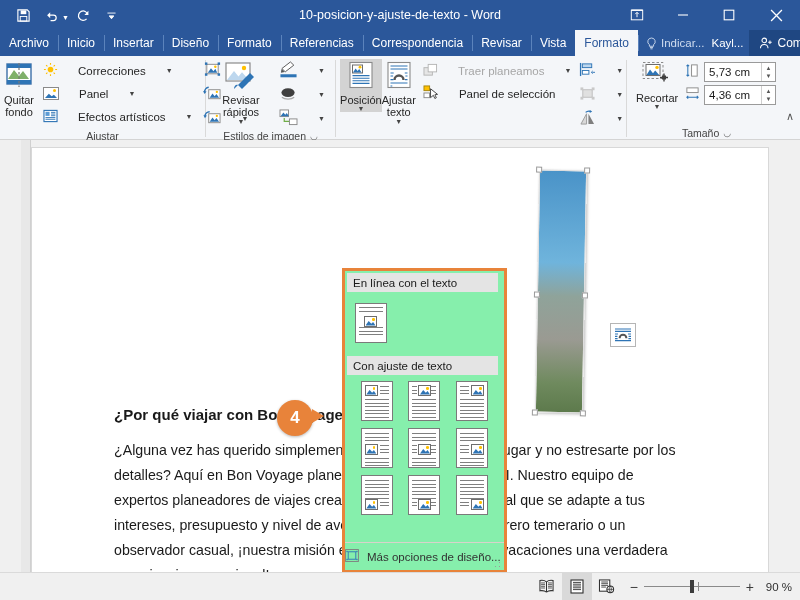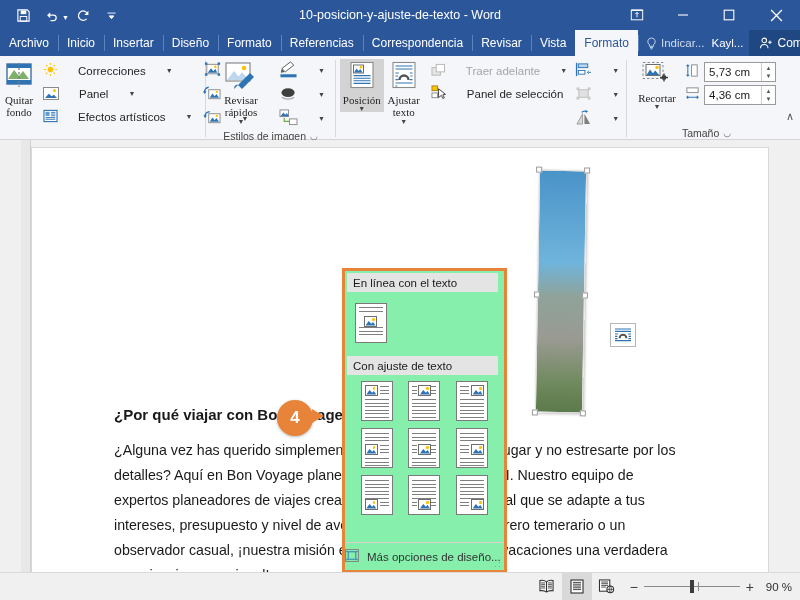--- a/index.html
+++ b/index.html
@@ -84,21 +84,20 @@
     height: 15px; font-size: 10.5px; color: #444; text-align: center;
     display: flex; align-items: center; justify-content: center; gap: 4px;
   }
   .group-sep { width: 1px; background: #d9d9d9; margin: 4px 0 2px 0; }
   .dialog-launcher { font-size: 9px; color: #666; }
 
   .big-btn {
     display: flex; flex-direction: column; align-items: center; justify-content: flex-start;
     width: 52px; padding-top: 2px; font-size: 11px; color: #262626; text-align: center;
     line-height: 1.15;
-    font-family: Liberation Serif, serif;
   }
   .big-btn .bi { margin-bottom: 2px; }
   .big-btn.hl { background: #d3d3d3; }
   .caret-dn { font-size: 7px; line-height: 6px; color: #444; }
 
   .small-btn {
     display: flex; align-items: center; gap: 20px; height: 23px;
     font-size: 11.5px; color: #262626; padding: 0 3px; white-space: nowrap;
   }
   .small-btn.disabled { color: #a6a6a6; }
@@ -417,20 +416,21 @@
                   <path d="M7 13.5 10 9l2.3 2.8 1.8-2.2 2.9 3.9z" fill="#2e74b5"></path>
                   <circle cx="14.6" cy="7.4" r="1.2" fill="#ffc000"></circle>
                   <path d="M7 2.8A5 5 0 0 0 2 7.6" fill="none" stroke="#2e74b5" stroke-width="1.6"></path>
                   <path d="M0.4 6.5 2 9.7 4.1 7z" fill="#2e74b5"></path>
                 </svg>
             </span>
             <span class="caret-dn">▼</span>
           </div>
         </div>
       </div>
+      <div class="group-label">Ajustar</div>
     </div>
     <div class="group-sep"></div>
 
     <div class="group" style="width:130px">
       <div class="group-body">
         <div class="big-btn" style="width:62px">
           <span class="bi">
             <svg width="34" height="28" viewBox="0 0 34 28">
                 <rect x="2" y="2" width="24" height="18" fill="#fff" stroke="#8a8a8a" stroke-width="1.2"></rect>
                 <path d="M3 19 10 10l4.5 5.5 3.5-4.2L25 19z" fill="#bdd7ee"></path>
@@ -516,21 +516,21 @@
           <span class="caret-dn">▼</span>
         </div>
         <div class="col" style="margin-left:4px">
           <div class="small-btn disabled">
             <span>
               <svg width="15" height="14" viewBox="0 0 16 15">
                   <rect x="1" y="5" width="9" height="8" fill="#e6e6e6" stroke="#b5b5b5" stroke-width="1"></rect>
                   <rect x="5.5" y="1.5" width="9" height="8" fill="#fff" stroke="#b5b5b5" stroke-width="1"></rect>
                 </svg>
             </span>
-            <span>Traer adelante</span>
+            <span>Traer planeamos</span>
             <span class="caret-dn">▼</span>
           </div>
           <div class="small-btn">
             <span>
               <svg width="16" height="15" viewBox="0 0 17 16">
                   <rect x="1" y="1" width="6" height="5" fill="#ffc000" stroke="#a8860b" stroke-width="1"></rect>
                   <rect x="1" y="8.5" width="6" height="5" fill="#fff" stroke="#8a8a8a" stroke-width="1"></rect>
                   <path d="M8 4 8 13.5 11 11l1.6 3.4 1.6-0.8L12.6 10.4 15.5 10z" fill="#fff" stroke="#3f3f3f" stroke-width="1"></path>
                 </svg>
             </span>

